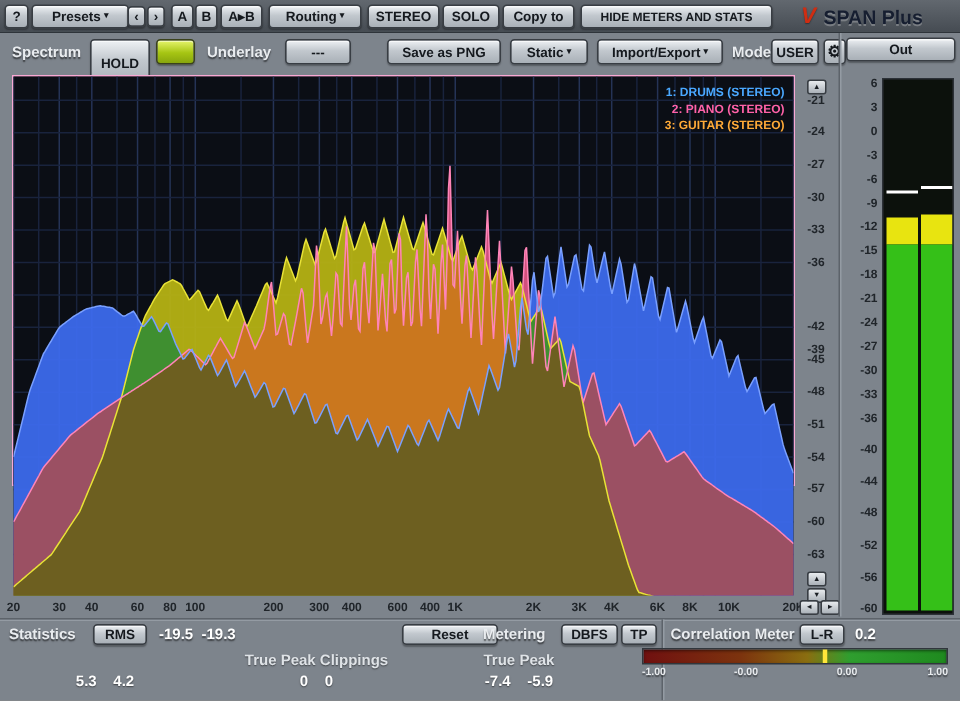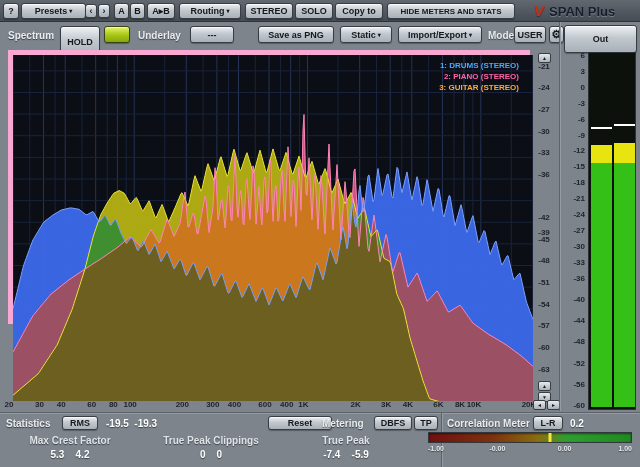--- a/index.html
+++ b/index.html
@@ -28,21 +28,21 @@
 
   .led { background:linear-gradient(#e6f56c,#a6c513 55%,#88a60d); border:1px solid #3a421c;
          box-shadow:inset 0 1px 0 rgba(255,255,255,.5), 0 1px 1px rgba(0,0,0,.3); }
 
   .logo-v { position:absolute; font-size:15px; font-weight:bold; font-style:italic; color:#cf2d12;
             text-shadow:0 1px 1px rgba(0,0,0,.4); }
   .brand  { position:absolute; font-size:13px; font-weight:bold; color:#161e30;
             text-shadow:0 1px 0 rgba(255,255,255,.25); }
 
   .plot { position:absolute; left:8px; top:50px; width:522px; height:274px;
-          background:#0b0e15; border:5px solid #f9a8d4; }
+          background:#0b0e15; border:1px solid #f9a8d4; }
   .plot svg { position:absolute; left:0; top:0; }
   .legend { position:absolute; right:6px; top:5px; text-align:right;
             font-size:8px; font-weight:bold; line-height:11px; letter-spacing:0; }
 
   .freq-axis { position:absolute; left:9px; top:400px; width:521px; height:11px; }
   .tick { position:absolute; top:0; transform:translateX(-50%); font-size:8px; font-weight:bold; color:#20252a; }
   .db-axis { position:absolute; left:531px; top:51px; width:26px; height:348px; }
   .dbtick { position:absolute; left:0; width:100%; text-align:center; font-size:8px; font-weight:bold; color:#20252a; }
 
   .groove-h { position:absolute; height:1px; background:#5d636a; box-shadow:0 1px 0 #949ba3; }
@@ -195,21 +195,21 @@
       <span class="tick" style="left: 203.856px;">300</span>
       <span class="tick" style="left: 225.512px;">400</span>
       <span class="tick" style="left: 256.034px;">600</span>
       <span class="tick" style="left: 277.69px;">400</span>
       <span class="tick" style="left: 294.488px;">1K</span>
       <span class="tick" style="left: 346.667px;">2K</span>
       <span class="tick" style="left: 377.189px;">3K</span>
       <span class="tick" style="left: 398.845px;">4K</span>
       <span class="tick" style="left: 429.368px;">6K</span>
       <span class="tick" style="left: 451.024px;">8K</span>
-      <span class="tick" style="left: 465px;">10K</span>
+      <span class="tick" style="left: 477px;">10K</span>
       <span class="tick" style="left: 520px;">20K</span>
     </div>
   <div class="db-axis" id="db-axis">
       <span class="dbtick" style="top: 10.8583px;">-21</span>
       <span class="dbtick" style="top: 32.4833px;">-24</span>
       <span class="dbtick" style="top: 54.1083px;">-27</span>
       <span class="dbtick" style="top: 75.7333px;">-30</span>
       <span class="dbtick" style="top: 97.3583px;">-33</span>
       <span class="dbtick" style="top: 118.983px;">-36</span>
       <span class="dbtick" style="top: 140.608px; margin-top: 36px;">-39</span>
@@ -227,21 +227,21 @@
   <div class="sbtn" style="left:538px;top:381px">▲</div>
   <div class="sbtn" style="left:538px;top:392px">▼</div>
   <div class="sbtn" style="left:533px;top:400px">◄</div>
   <div class="sbtn" style="left:547px;top:400px">►</div>
 
   <div class="groove-v" style="left:559px;top:22px;height:389px"></div>
   <div class="groove-h" style="left:0;top:412px;width:640px"></div>
   <div class="groove-v" style="left:441px;top:413px;height:54px"></div>
 
   <div class="out-col">
-    <div class="btn" style="left:3px;top:3px;width:73px;height:28px">Out</div>
+    <div class="btn" style="left:3px;top:3px;width:73px;height:16px">Out</div>
     <div id="meter-scale">
         <span class="mtick" style="top: 29px;">6</span>
         <span class="mtick" style="top: 44.9091px;">3</span>
         <span class="mtick" style="top: 60.8182px;">0</span>
         <span class="mtick" style="top: 76.7273px;">-3</span>
         <span class="mtick" style="top: 92.6364px;">-6</span>
         <span class="mtick" style="top: 108.545px;">-9</span>
         <span class="mtick" style="top: 124.455px;">-12</span>
         <span class="mtick" style="top: 140.364px;">-15</span>
         <span class="mtick" style="top: 156.273px;">-18</span>
@@ -269,21 +269,20 @@
   </div>
 
   <div class="lbl" style="left:6px;top:418px">Statistics</div>
   <div class="btn" style="left:62px;top:416px;width:36px;height:14px">RMS</div>
   <div class="val" style="left:106px;top:418px">-19.5  -19.3</div>
   <div class="btn" style="left:268px;top:416px;width:64px;height:14px">Reset</div>
   <div class="lbl" style="left:322px;top:418px">Metering</div>
   <div class="btn" style="left:374px;top:416px;width:38px;height:14px">DBFS</div>
   <div class="btn" style="left:414px;top:416px;width:24px;height:14px">TP</div>
 
-  <div class="cstat-lbl" style="left:0;width:140px;top:435px">Max Crest Factor</div>
   <div class="cstat-val" style="left:0;width:140px;top:449px">5.3    4.2</div>
   <div class="cstat-lbl" style="left:140px;width:142px;top:435px">True Peak Clippings</div>
   <div class="cstat-val" style="left:140px;width:142px;top:449px">0    0</div>
   <div class="cstat-lbl" style="left:282px;width:128px;top:435px">True Peak</div>
   <div class="cstat-val" style="left:282px;width:128px;top:449px">-7.4    -5.9</div>
 
   <div class="lbl" style="left:447px;top:418px">Correlation Meter</div>
   <div class="btn" style="left:533px;top:416px;width:30px;height:14px">L-R</div>
   <div class="val" style="left:570px;top:418px">0.2</div>
   <div class="corr-bar" id="corr-bar" style="background: linear-gradient(90deg, rgb(112, 16, 16) 0%, rgb(124, 51, 14) 32%, rgb(138, 110, 16) 54%, rgb(47, 158, 47) 68%, rgb(31, 138, 31) 100%);">

